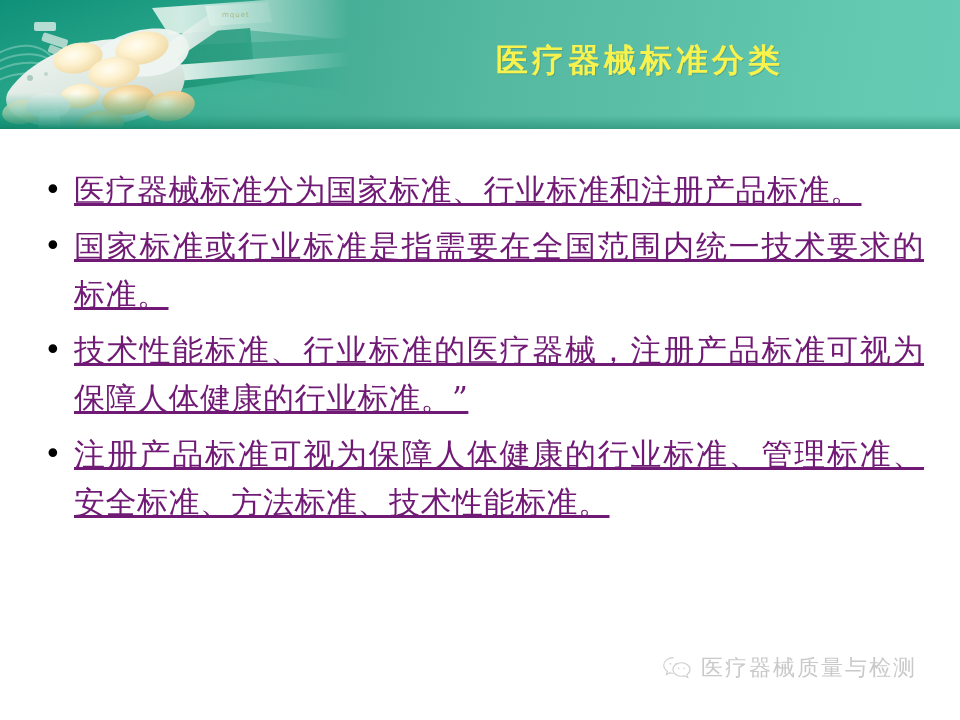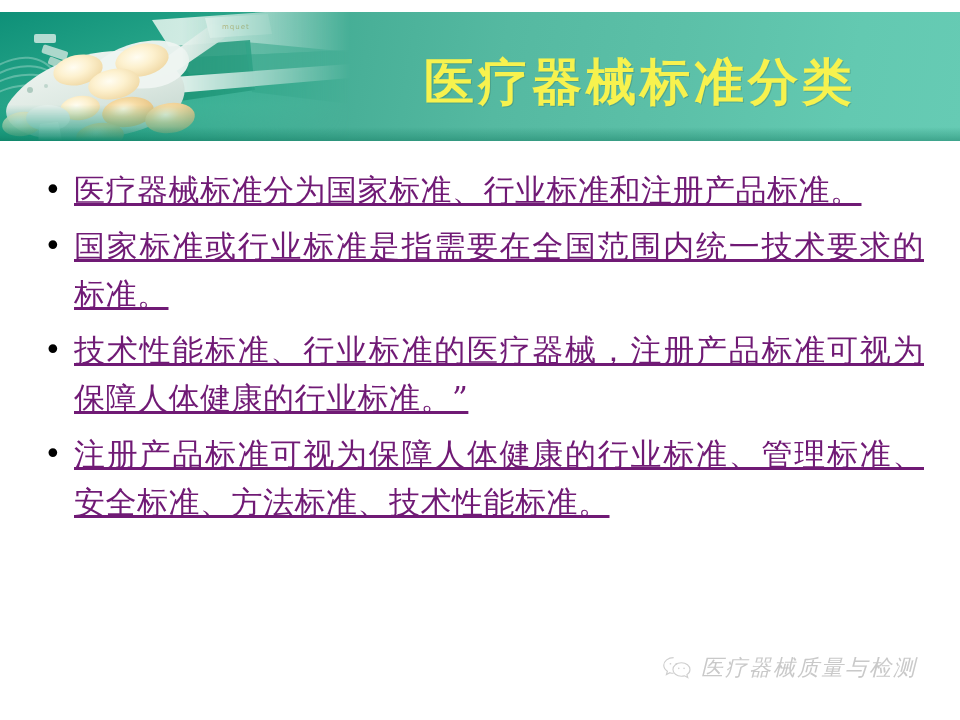--- a/index.html
+++ b/index.html
@@ -22,21 +22,21 @@
     width: 960px;
     height: 720px;
     background: #ffffff;
     overflow: hidden;
   }
 
   
   .banner {
     position: absolute;
     left: 0;
-    top: 12px;
+    top: 0;
     width: 960px;
     height: 129px;
     overflow: hidden;
     background:
       linear-gradient(100deg,
         #13977a 0%,
         #1f9d81 10%,
         #37a88e 24%,
         #49b098 38%,
         #55b9a1 52%,
@@ -77,21 +77,21 @@
 
   
   .banner-title {
     position: absolute;
     left: 360px;
     top: 44px;
     width: 560px;
     text-align: center;
     color: #f7f24e;
     font-family: "DejaVu Sans", "Liberation Sans", sans-serif;
-    font-size: 50px;
+    font-size: 32px;
     font-weight: 700;
     letter-spacing: 4px;
     line-height: 1.05;
     white-space: nowrap;
     text-shadow: 1px 1px 0 rgba(60,120,100,0.35);
   }
 
   
   .body-area {
     position: absolute;
@@ -140,21 +140,20 @@
     height: 26px;
     display: block;
   }
   .watermark-text {
     color: #c9c9c9;
     font-family: "DejaVu Sans", "Liberation Sans", sans-serif;
     font-size: 22px;
     letter-spacing: 2px;
     line-height: 26px;
     white-space: nowrap;
-    font-style: italic;
   }
 </style>
 </head>
 <body>
 
 <div class="slide">
 
   <div class="banner">
 
     <div class="photo">

